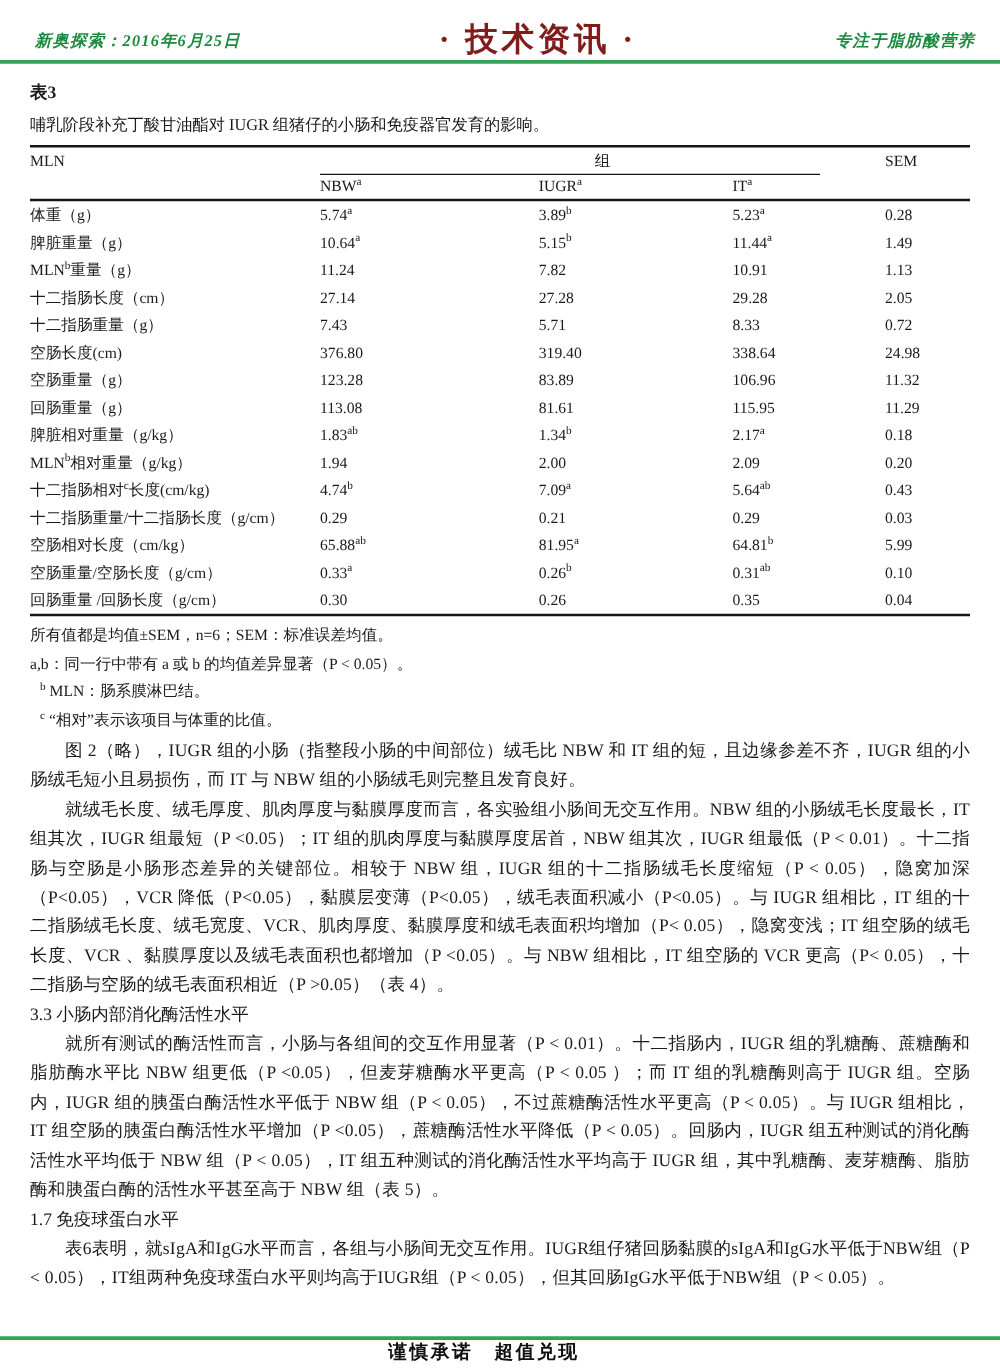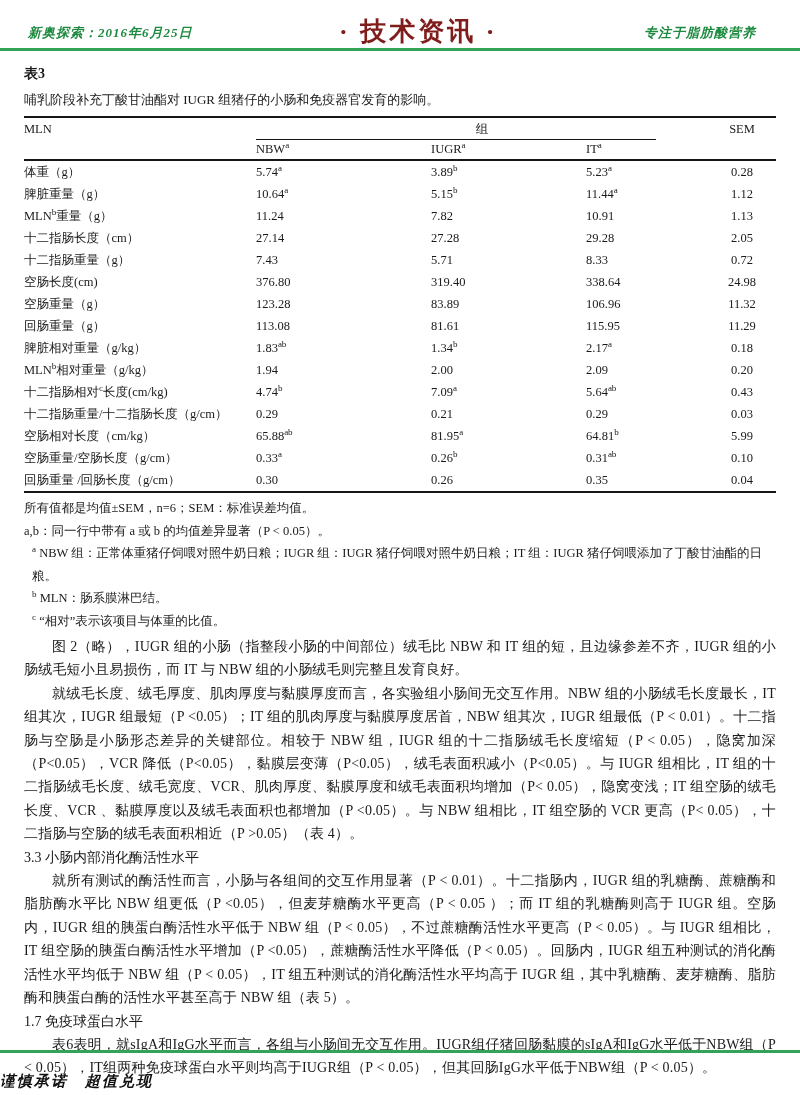--- a/index.html
+++ b/index.html
@@ -8,21 +8,21 @@
     position:relative;
     width:800px; height:1095px;
     background:#ffffff;
     color:#1a1a1a;
     font-family:"Liberation Serif","DejaVu Serif",serif;
     overflow:hidden;
   }
   
   .hdr {
     display:flex; align-items:flex-end; justify-content:space-between;
-    padding:16px 44px 6px 28px;
+    padding:16px 20px 6px 28px;
   }
   .hdr-script {
     color:#1e8a40; font-weight:bold; font-style:italic;
     font-size:13px; letter-spacing:1px;
   }
   .hdr-title {
     color:#7f1d1d; font-weight:bold; font-size:26px; letter-spacing:3px;
     line-height:1; transform:translateY(3px);
   }
   .hdr-rule { height:3px; background:#33a457; width:100%; }
@@ -34,21 +34,21 @@
 
   
   .tbl { margin-top:7px; border-top:2px solid #161616; border-bottom:2px solid #161616; }
   .trow {
     display:grid;
     grid-template-columns:232px 175px 155px 122px 68px;
     align-items:center;
     height:22px;
     font-size:12.5px;
   }
-  .trow .c4 { text-align:center; }
+  .trow .c4 { text-align:left; }
   .ghead-row { height:22px; }
   .ghead {
     grid-column:2 / 5; text-align:center; position:relative; height:100%;
     display:flex; align-items:center; justify-content:center;
   }
   .ghead .gh-line {
     position:absolute; left:0; right:52px; bottom:0; height:1px; background:#161616;
   }
   .subhead-row { height:21px; border-bottom:2px solid #161616; }
   sup { font-size:9px; line-height:0; }
@@ -63,22 +63,22 @@
   .sec-heading { line-height:23.4px; }
   .body-para {
     line-height:23.4px; text-align:justify; text-indent:2em;
     letter-spacing:0.2px;
   }
 
   
   .footer { position:absolute; left:0; right:0; bottom:0; }
   .footer-rule { height:3px; background:#33a457; }
   .footer-slogan {
-    text-align:left; padding:19px 26px 4px 0;
-    font-weight:bold; font-style:italic; font-size:15px; letter-spacing:2px;
+    text-align:center; padding:0 26px 4px 0;
+    font-weight:bold; font-size:15px; letter-spacing:2px;
     color:#111;
   }
 </style>
 </head>
 <body>
 
 <div class="hdr">
   <span class="hdr-script">新奥探索：2016年6月25日</span>
   <span class="hdr-title">· 技术资讯 ·</span>
   <span class="hdr-script">专注于脂肪酸营养</span>
@@ -112,21 +112,21 @@
           <span>5.74<sup>a</sup></span>
           <span>3.89<sup>b</sup></span>
           <span>5.23<sup>a</sup></span>
           <span class="c4">0.28</span>
         </div>
         <div class="trow">
           <span>脾脏重量（g）</span>
           <span>10.64<sup>a</sup></span>
           <span>5.15<sup>b</sup></span>
           <span>11.44<sup>a</sup></span>
-          <span class="c4">1.12</span>
+          <span class="c4">1.49</span>
         </div>
         <div class="trow">
           <span>MLN<sup>b</sup>重量（g）</span>
           <span>11.24</span>
           <span>7.82</span>
           <span>10.91</span>
           <span class="c4">1.13</span>
         </div>
         <div class="trow">
           <span>十二指肠长度（cm）</span>
@@ -211,21 +211,20 @@
           <span>0.26</span>
           <span>0.35</span>
           <span class="c4">0.04</span>
         </div>
       </div>
   </div>
 
   <div class="fnotes" id="fnotes">
       <div class="fnote">所有值都是均值±SEM，n=6；SEM：标准误差均值。</div>
       <div class="fnote">a,b：同一行中带有 a 或 b 的均值差异显著（P &lt; 0.05）。</div>
-      <div class="fnote indent"><sup>a</sup> NBW 组：正常体重猪仔饲喂对照牛奶日粮；IUGR 组：IUGR 猪仔饲喂对照牛奶日粮；IT 组：IUGR 猪仔饲喂添加了丁酸甘油酯的日粮。</div>
       <div class="fnote indent"><sup>b</sup> MLN：肠系膜淋巴结。</div>
       <div class="fnote indent"><sup>c</sup> “相对”表示该项目与体重的比值。</div>
     </div>
 
   <div class="sections" id="sections">
       <div class="body-para">图 2（略），IUGR 组的小肠（指整段小肠的中间部位）绒毛比 NBW 和 IT 组的短，且边缘参差不齐，IUGR 组的小肠绒毛短小且易损伤，而 IT 与 NBW 组的小肠绒毛则完整且发育良好。</div>
       <div class="body-para">就绒毛长度、绒毛厚度、肌肉厚度与黏膜厚度而言，各实验组小肠间无交互作用。NBW 组的小肠绒毛长度最长，IT 组其次，IUGR 组最短（P &lt;0.05）；IT 组的肌肉厚度与黏膜厚度居首，NBW 组其次，IUGR 组最低（P &lt; 0.01）。十二指肠与空肠是小肠形态差异的关键部位。相较于 NBW 组，IUGR 组的十二指肠绒毛长度缩短（P &lt; 0.05），隐窝加深（P&lt;0.05），VCR 降低（P&lt;0.05），黏膜层变薄（P&lt;0.05），绒毛表面积减小（P&lt;0.05）。与 IUGR 组相比，IT 组的十二指肠绒毛长度、绒毛宽度、VCR、肌肉厚度、黏膜厚度和绒毛表面积均增加（P&lt; 0.05），隐窝变浅；IT 组空肠的绒毛长度、VCR 、黏膜厚度以及绒毛表面积也都增加（P &lt;0.05）。与 NBW 组相比，IT 组空肠的 VCR 更高（P&lt; 0.05），十二指肠与空肠的绒毛表面积相近（P &gt;0.05）（表 4）。</div>
       <div class="sec-heading">3.3 小肠内部消化酶活性水平</div>
       <div class="body-para">就所有测试的酶活性而言，小肠与各组间的交互作用显著（P &lt; 0.01）。十二指肠内，IUGR 组的乳糖酶、蔗糖酶和脂肪酶水平比 NBW 组更低（P &lt;0.05），但麦芽糖酶水平更高（P &lt; 0.05 ）；而 IT 组的乳糖酶则高于 IUGR 组。空肠内，IUGR 组的胰蛋白酶活性水平低于 NBW 组（P &lt; 0.05），不过蔗糖酶活性水平更高（P &lt; 0.05）。与 IUGR 组相比，IT 组空肠的胰蛋白酶活性水平增加（P &lt;0.05），蔗糖酶活性水平降低（P &lt; 0.05）。回肠内，IUGR 组五种测试的消化酶活性水平均低于 NBW 组（P &lt; 0.05），IT 组五种测试的消化酶活性水平均高于 IUGR 组，其中乳糖酶、麦芽糖酶、脂肪酶和胰蛋白酶的活性水平甚至高于 NBW 组（表 5）。</div>
       <div class="sec-heading">1.7 免疫球蛋白水平</div>

